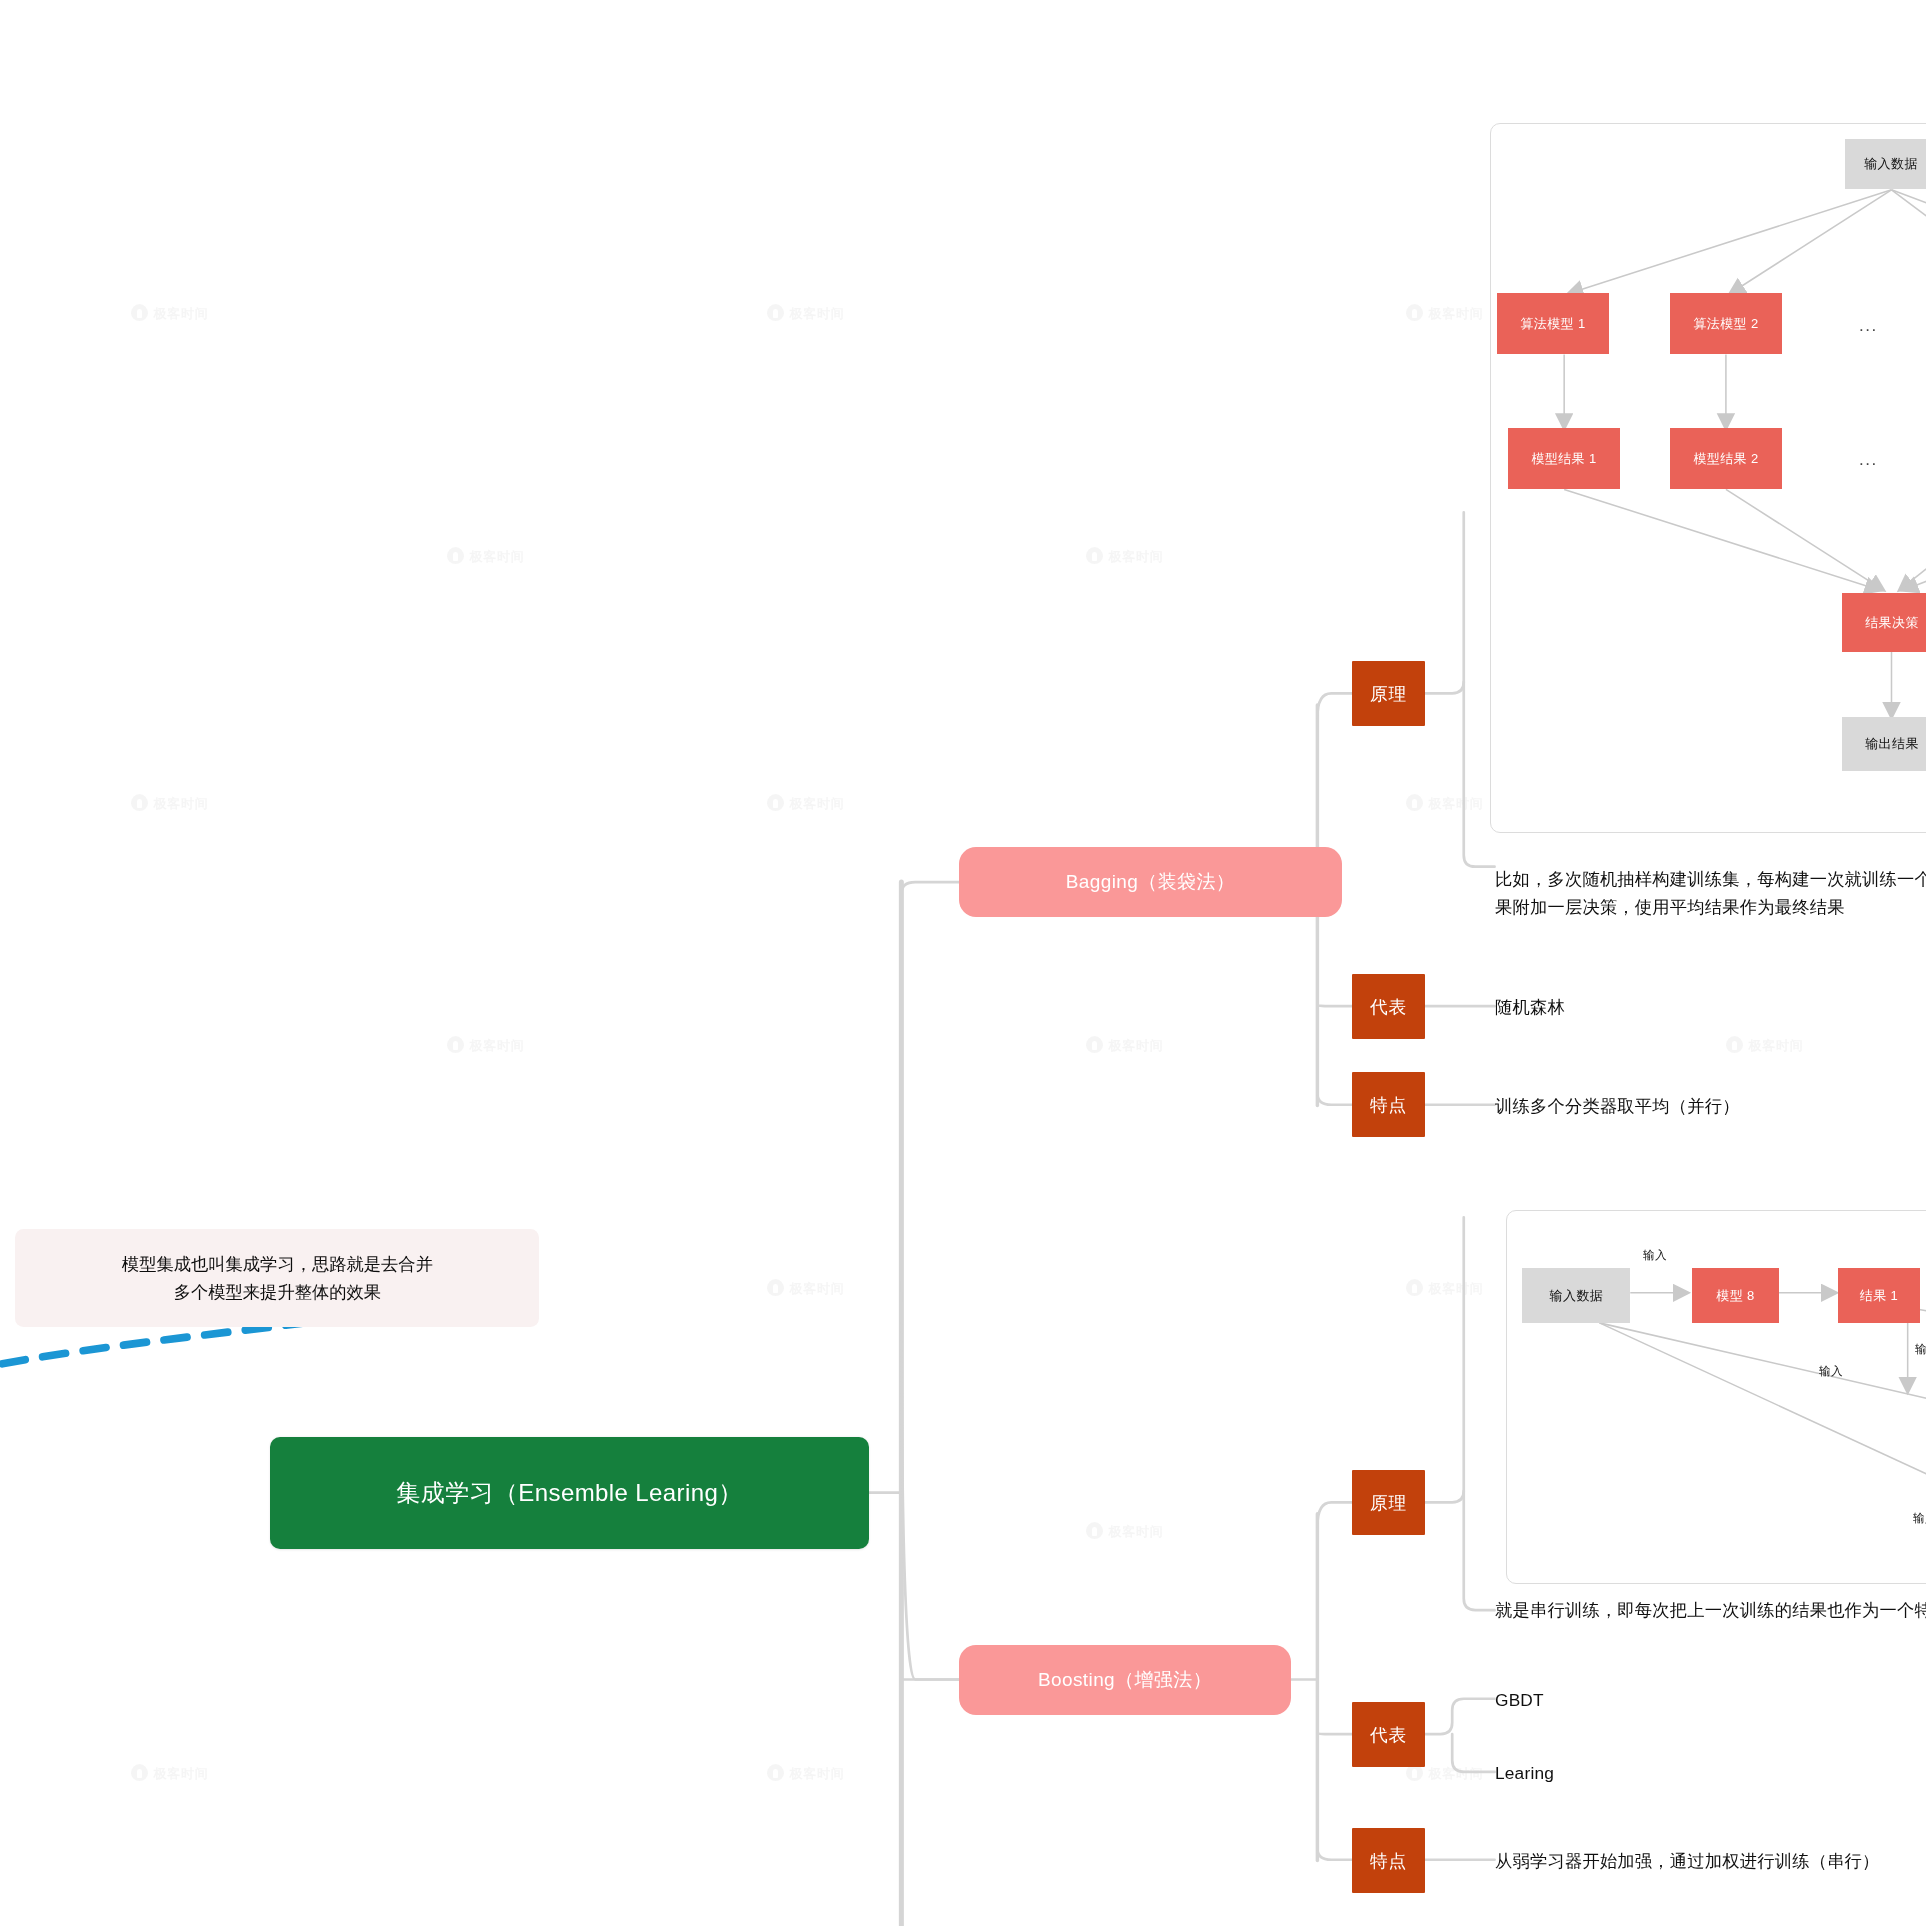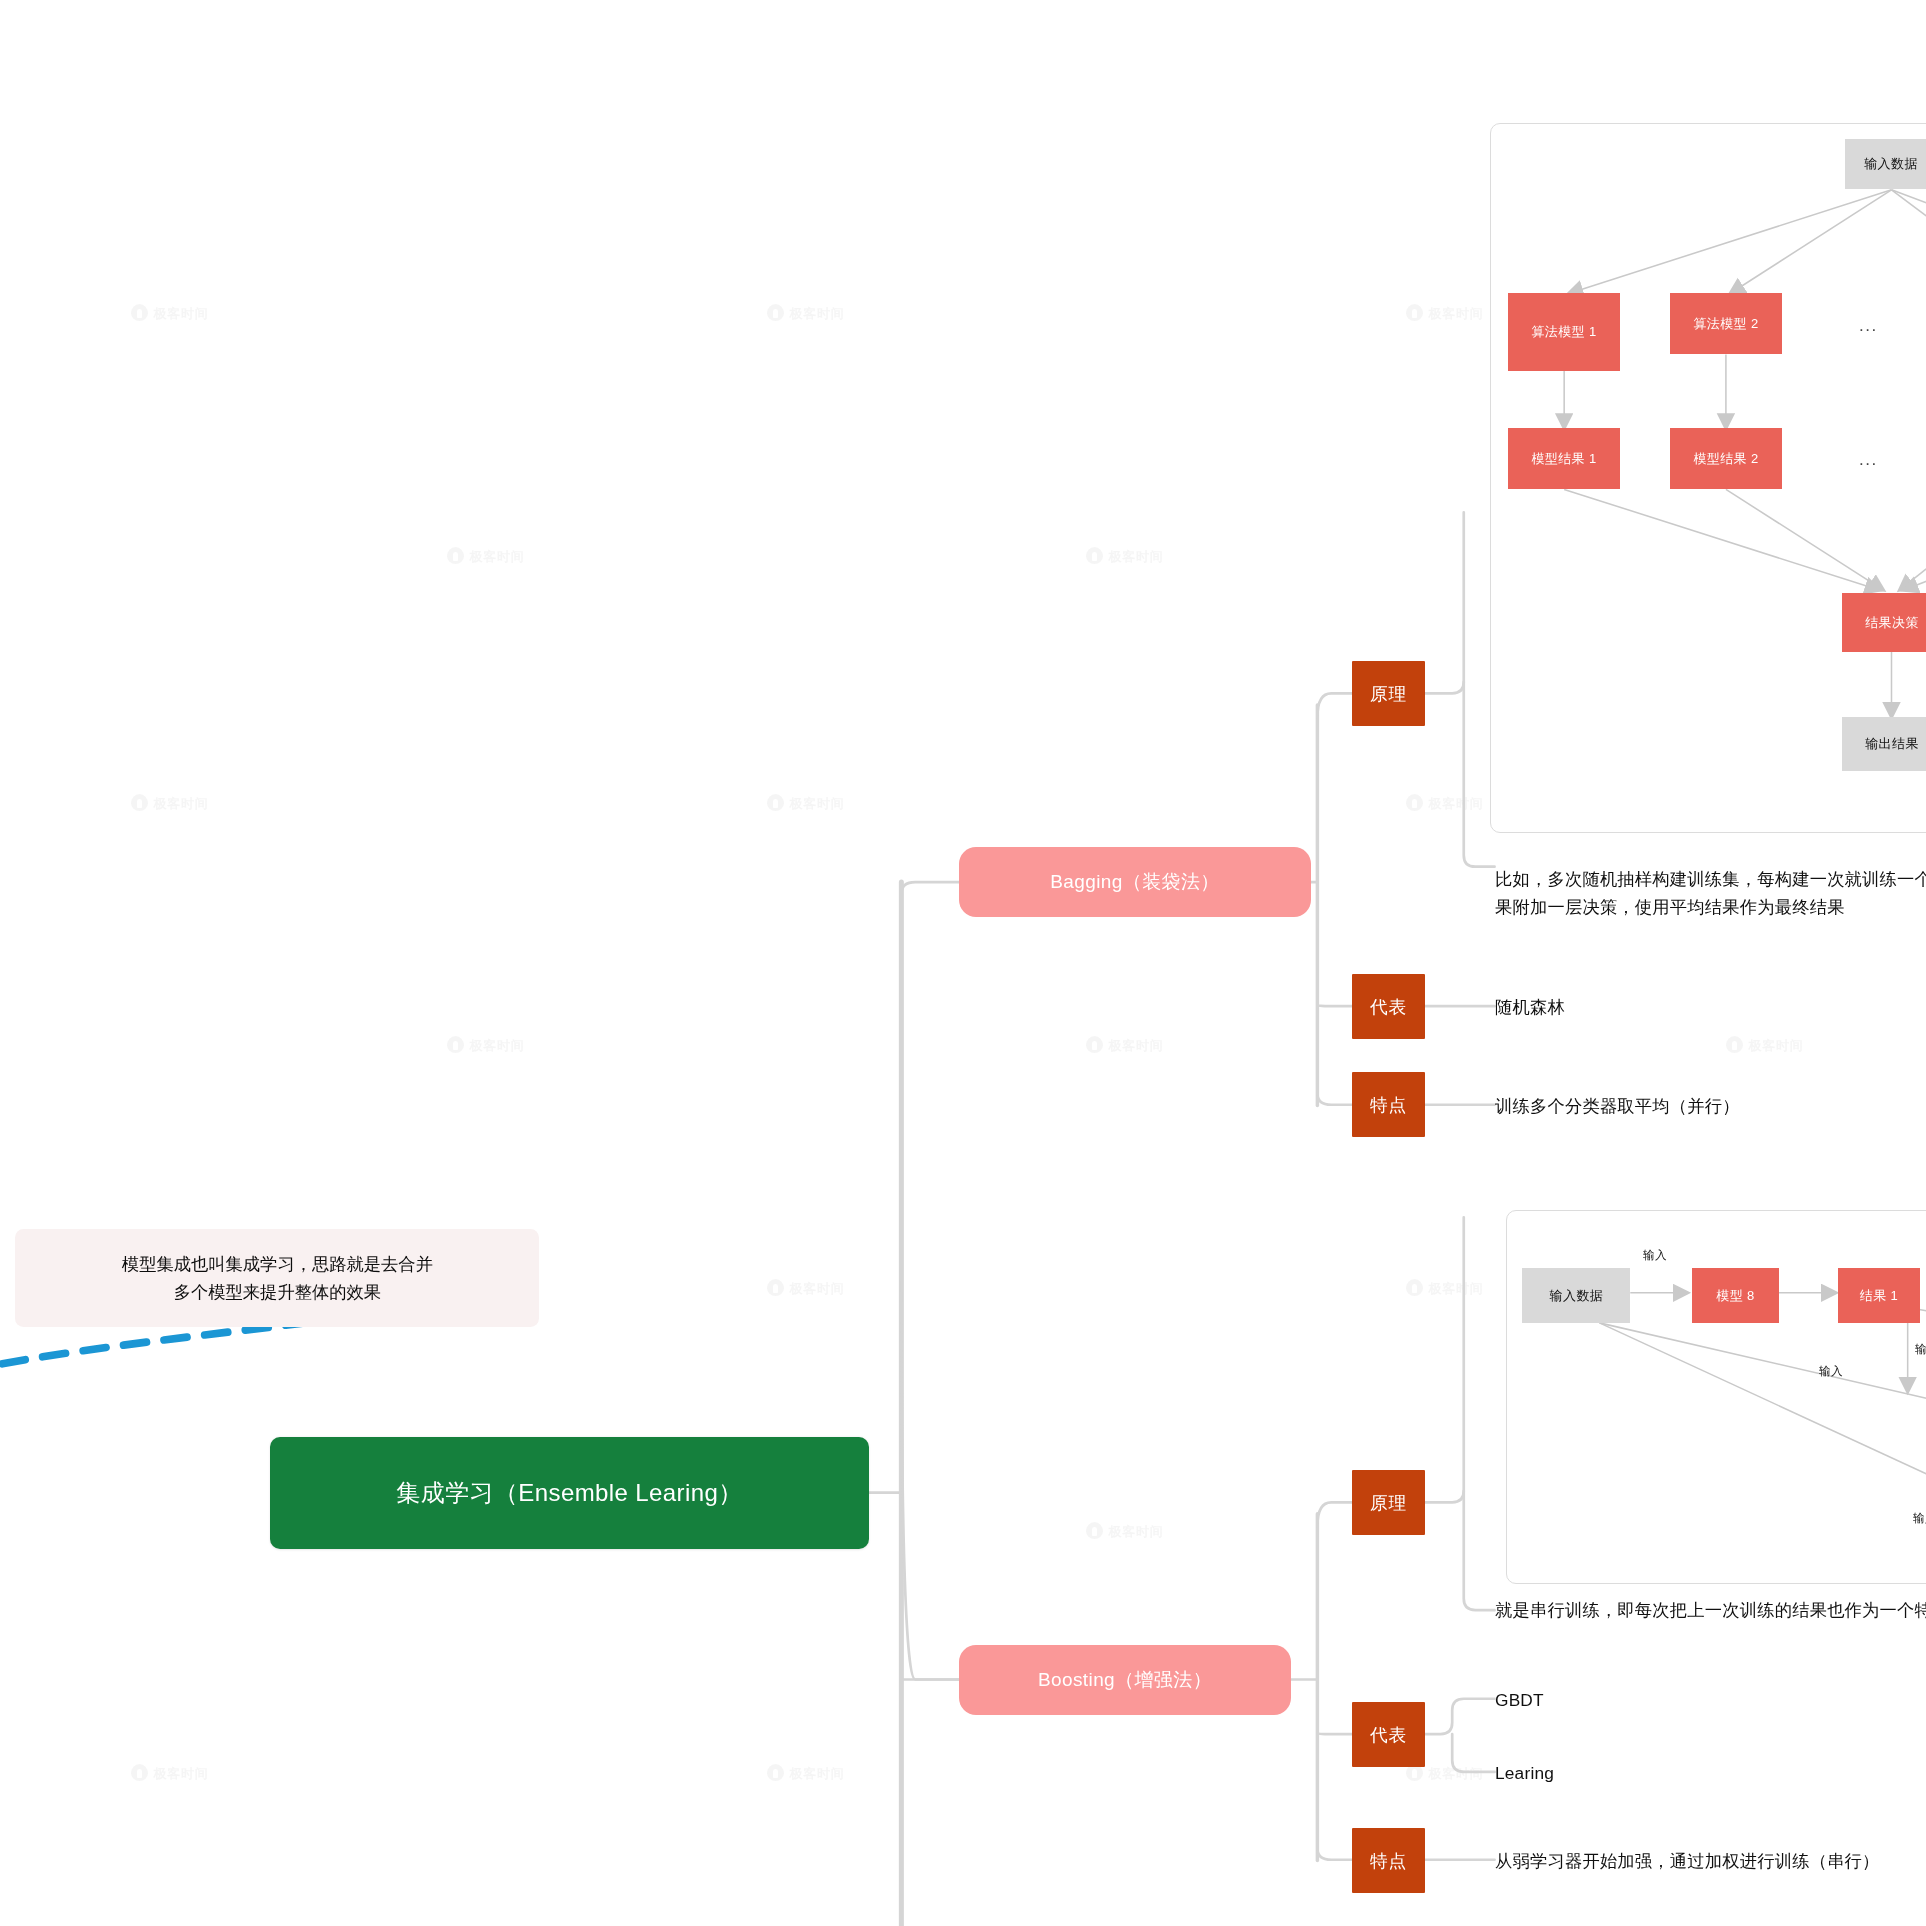--- a/index.html
+++ b/index.html
@@ -196,21 +196,21 @@
     <path d="M2845 3315 C2960 3430 1185 3490 1290 3660" fill="none" stroke="#1b96d4" stroke-width="20" stroke-dasharray="60 46" stroke-linecap="round" transform="translate(-1550,0)"></path>
     <path d="M1290 3660 l-8 -78 l78 48 z" fill="#1b96d4" transform="translate(-1550,0) translate(-4,-6) scale(1)"></path>
   </g>
 </svg>
 
 <div class="note-box" style="left:15.4px;top:1229px;width:524px;height:98px;">模型集成也叫集成学习，思路就是去合并
 多个模型来提升整体的效果</div>
 
 <div class="node root-node" style="left:270px;top:1437px;width:599px;height:112px;">集成学习（Ensemble Learing）</div>
 
-<div class="node lvl1-node" style="left:959px;top:847px;width:352px;height:70px;">Bagging（装袋法）</div>
+<div class="node lvl1-node" style="left:959px;top:847px;width:383px;height:70px;">Bagging（装袋法）</div>
 
 <div class="node lvl1-node" style="left:959px;top:1645px;width:332px;height:70px;">Boosting（增强法）</div>
 
 <div class="node lvl2-node" style="left:1352px;top:661px;width:73px;height:65px;">原理</div>
 <div class="node lvl2-node" style="left:1352px;top:974px;width:73px;height:65px;">代表</div>
 <div class="node lvl2-node" style="left:1352px;top:1072px;width:73px;height:65px;">特点</div>
 
 <div class="node lvl2-node" style="left:1352px;top:1470px;width:73px;height:65px;">原理</div>
 <div class="node lvl2-node" style="left:1352px;top:1702px;width:73px;height:65px;">代表</div>
 <div class="node lvl2-node" style="left:1352px;top:1828px;width:73px;height:65px;">特点</div>
@@ -249,21 +249,21 @@
       <path d="M 190 948 L 1010 1210"></path>
       <path d="M 610 948 L 1020 1210"></path>
       <path d="M1390 948 L 1060 1210"></path>
       <path d="M1750 948 L 1070 1210"></path>
       <path d="M1040 1370 V 1540"></path>
     </g>
   </svg>
 
   <div class="fbox gray" style="left:354px;top:15.4px;width:92px;height:50px;">输入数据</div>
 
-  <div class="fbox red" style="left:17px;top:169px;width:112px;height:78px;">算法模型 1</div>
+  <div class="fbox red" style="left:6px;top:169px;width:112px;height:61px;">算法模型 1</div>
   <div class="fbox red" style="left:179px;top:169px;width:112px;height:61px;">算法模型 2</div>
 
   <div class="dots" style="left:368px;top:193px;">...</div>
 
   <div class="fbox red" style="left:17px;top:304px;width:112px;height:61px;">模型结果 1</div>
   <div class="fbox red" style="left:179px;top:304px;width:112px;height:61px;">模型结果 2</div>
 
   <div class="dots" style="left:368px;top:327px;">...</div>
 
   <div class="fbox red" style="left:351px;top:469px;width:100px;height:59px;">结果决策</div>

